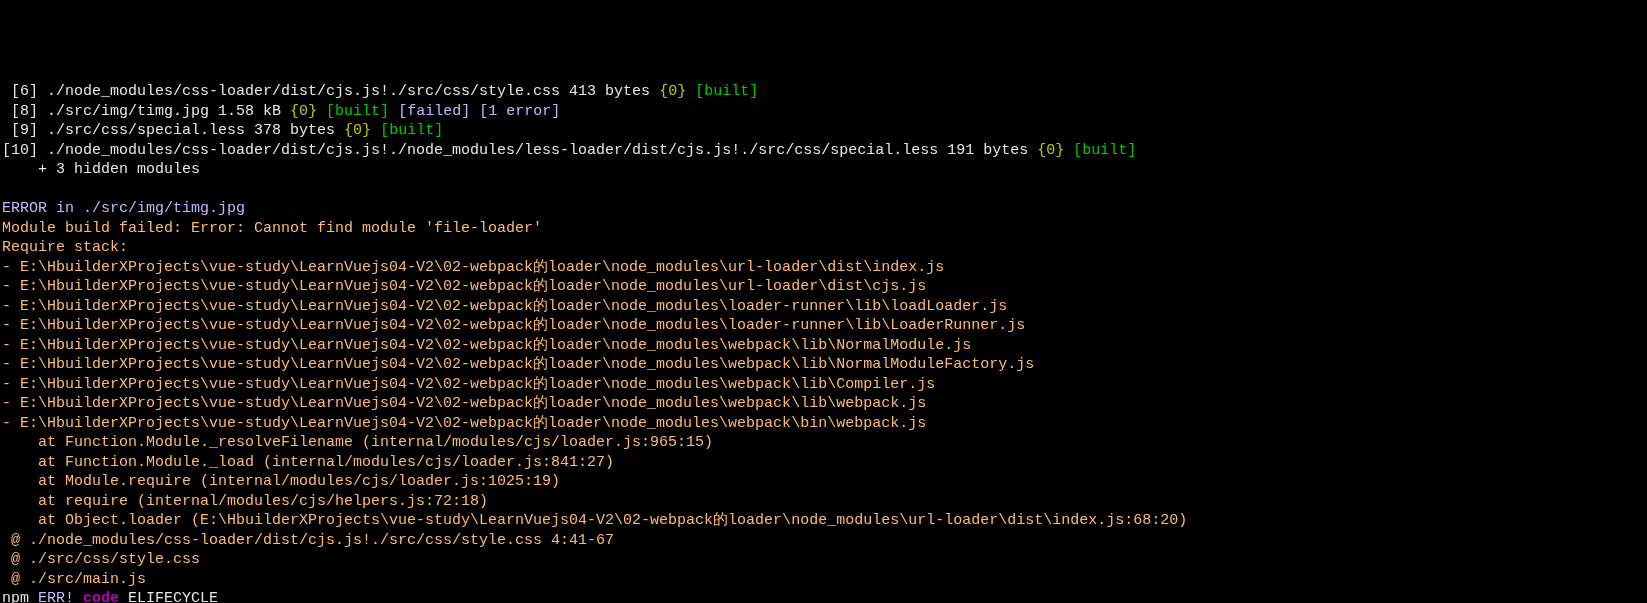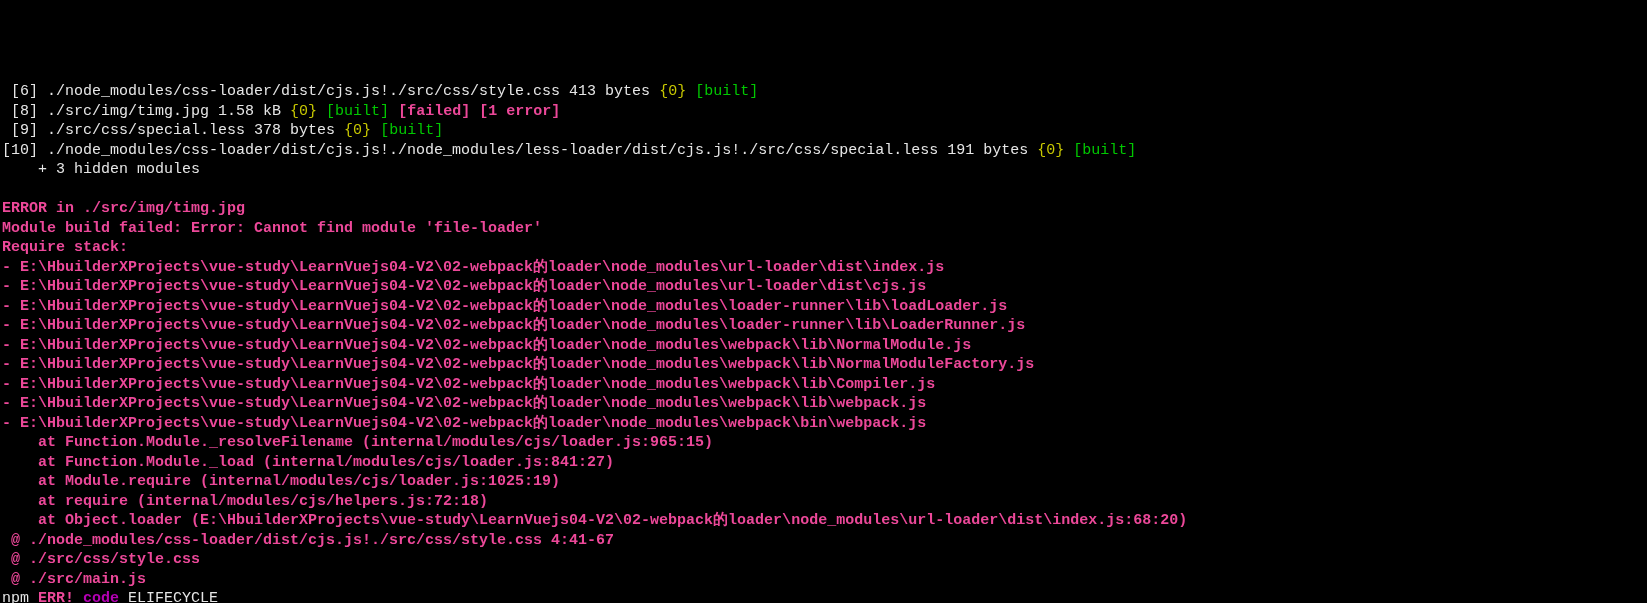--- a/index.html
+++ b/index.html
@@ -10,22 +10,22 @@
     line-height: 1.3;
     color: #fff;
     padding: 4px 2px;
     white-space: pre;
     overflow-x: auto;
   }
   .line { white-space: pre; }
   .white  { color: #e6e6e6; }
   .fgreen { color: #00c800; font-weight: normal; }
   .yellow { color: #c8c800; }
-  .red    { color: #ec4899; font-weight: bold; }
-  .bred   { color: #ec4899; font-weight: bold; }
+  .red    { color: #fdba74; }
+  .bred   { color: #c4b5fd; font-weight: normal; }
   .bmag   { color: #b400b4; font-weight: bold; }
 </style>
 </head>
 <body>
 
 
 
 <div id="root"><div class="line"><span class="white"> [6]</span><span class="white"> ./node_modules/css-loader/dist/cjs.js!./src/css/style.css</span><span class="white"> 413 bytes </span><span class="yellow">{0}</span><span class="white"> </span><span class="fgreen">[built]</span></div><div class="line"><span class="white"> [8]</span><span class="white"> ./src/img/timg.jpg</span><span class="white"> 1.58 kB </span><span class="yellow">{0}</span><span class="white"> </span><span class="fgreen">[built]</span><span class="white"> </span><span class="bred">[failed]</span><span class="white"> </span><span class="bred">[1 error]</span></div><div class="line"><span class="white"> [9]</span><span class="white"> ./src/css/special.less</span><span class="white"> 378 bytes </span><span class="yellow">{0}</span><span class="white"> </span><span class="fgreen">[built]</span></div><div class="line"><span class="white">[10]</span><span class="white"> ./node_modules/css-loader/dist/cjs.js!./node_modules/less-loader/dist/cjs.js!./src/css/special.less</span><span class="white"> 191 bytes </span><span class="yellow">{0}</span><span class="white"> </span><span class="fgreen">[built]</span></div><div class="line"><span class="white">    + 3 hidden modules</span></div><div class="line" style="min-height: 1.3em;"><span class="white"></span></div><div class="line"><span class="bred">ERROR in ./src/img/timg.jpg</span></div><div class="line"><span class="red">Module build failed: Error: Cannot find module 'file-loader'</span></div><div class="line"><span class="red">Require stack:</span></div><div class="line"><span class="red">- E:\HbuilderXProjects\vue-study\LearnVuejs04-V2\02-webpack的loader\node_modules\url-loader\dist\index.js</span></div><div class="line"><span class="red">- E:\HbuilderXProjects\vue-study\LearnVuejs04-V2\02-webpack的loader\node_modules\url-loader\dist\cjs.js</span></div><div class="line"><span class="red">- E:\HbuilderXProjects\vue-study\LearnVuejs04-V2\02-webpack的loader\node_modules\loader-runner\lib\loadLoader.js</span></div><div class="line"><span class="red">- E:\HbuilderXProjects\vue-study\LearnVuejs04-V2\02-webpack的loader\node_modules\loader-runner\lib\LoaderRunner.js</span></div><div class="line"><span class="red">- E:\HbuilderXProjects\vue-study\LearnVuejs04-V2\02-webpack的loader\node_modules\webpack\lib\NormalModule.js</span></div><div class="line"><span class="red">- E:\HbuilderXProjects\vue-study\LearnVuejs04-V2\02-webpack的loader\node_modules\webpack\lib\NormalModuleFactory.js</span></div><div class="line"><span class="red">- E:\HbuilderXProjects\vue-study\LearnVuejs04-V2\02-webpack的loader\node_modules\webpack\lib\Compiler.js</span></div><div class="line"><span class="red">- E:\HbuilderXProjects\vue-study\LearnVuejs04-V2\02-webpack的loader\node_modules\webpack\lib\webpack.js</span></div><div class="line"><span class="red">- E:\HbuilderXProjects\vue-study\LearnVuejs04-V2\02-webpack的loader\node_modules\webpack\bin\webpack.js</span></div><div class="line"><span class="red">    at Function.Module._resolveFilename (internal/modules/cjs/loader.js:965:15)</span></div><div class="line"><span class="red">    at Function.Module._load (internal/modules/cjs/loader.js:841:27)</span></div><div class="line"><span class="red">    at Module.require (internal/modules/cjs/loader.js:1025:19)</span></div><div class="line"><span class="red">    at require (internal/modules/cjs/helpers.js:72:18)</span></div><div class="line"><span class="red">    at Object.loader (E:\HbuilderXProjects\vue-study\LearnVuejs04-V2\02-webpack的loader\node_modules\url-loader\dist\index.js:68:20)</span></div><div class="line"><span class="red"> @ ./node_modules/css-loader/dist/cjs.js!./src/css/style.css 4:41-67</span></div><div class="line"><span class="red"> @ ./src/css/style.css</span></div><div class="line"><span class="red"> @ ./src/main.js</span></div><div class="line"><span class="white">npm </span><span class="bred">ERR!</span><span class="bmag"> code</span><span class="white"> ELIFECYCLE</span></div></div>
 
 

